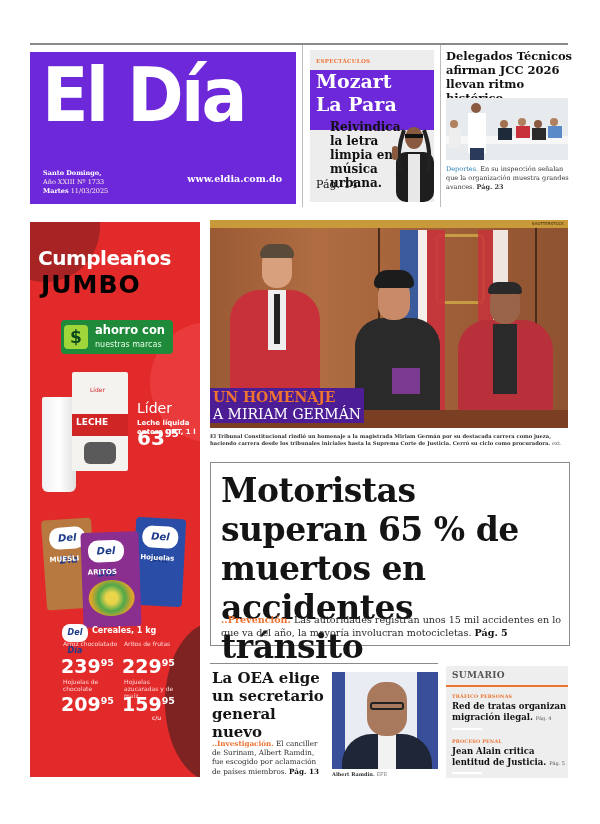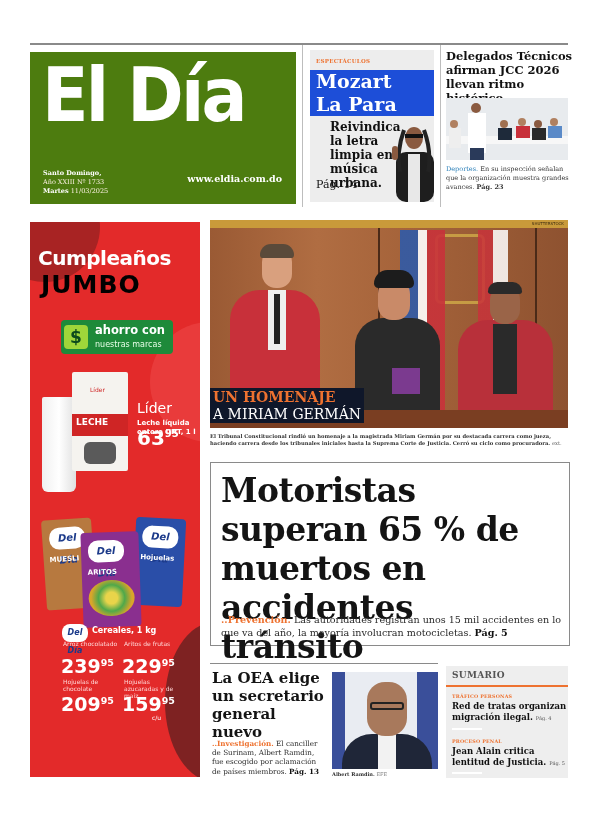--- a/index.html
+++ b/index.html
@@ -2,33 +2,33 @@
 <html><head>
 <meta charset="utf-8">
 <style>
   * { box-sizing: border-box; margin: 0; padding: 0; }
   html, body { width: 600px; height: 824px; background: #ffffff; overflow: hidden; }
   body { position: relative; font-family: "DejaVu Serif", serif; color: #1a1a1a; }
 
   .topline { position: absolute; left: 30px; top: 43px; width: 538px; height: 2px; background: #8a8a8a; }
 
   
-  .masthead { position: absolute; left: 30px; top: 52px; width: 266px; height: 152px; background: #4d7c0f; }
+  .masthead { position: absolute; left: 30px; top: 52px; width: 266px; height: 152px; background: #6d28d9; }
   .logo { position: absolute; left: 12px; top: 6px; font-family: "DejaVu Sans", sans-serif; font-weight: bold; font-size: 74px; letter-spacing: -3px; color: #ffffff; line-height: 1; transform: scaleX(0.92); transform-origin: left top; }
   .mast-meta { position: absolute; left: 13px; top: 117px; font-size: 6.5px; color: #fff3e6; line-height: 1.35; }
   .mast-meta b { font-weight: bold; color: #ffffff; }
   .mast-url { position: absolute; right: 14px; top: 121px; font-size: 9.5px; font-weight: bold; color: #ffffff; }
 
   .vdiv1 { position: absolute; left: 302px; top: 45px; width: 1px; height: 162px; background: #bdbdbd; }
   .vdiv2 { position: absolute; left: 440px; top: 45px; width: 1px; height: 162px; background: #bdbdbd; }
 
   
   .spect { position: absolute; left: 310px; top: 50px; width: 124px; height: 152px; background: #ededed; overflow: hidden; }
   .spect-kicker { position: absolute; left: 6px; top: 8px; font-size: 5.5px; font-weight: bold; color: #ee7230; letter-spacing: 0.3px; }
-  .spect-title { position: absolute; left: 0; top: 20px; width: 124px; height: 46px; background: #1d4ed8; color: #ffffff; font-weight: bold; font-size: 19px; line-height: 23px; padding-left: 6px; }
+  .spect-title { position: absolute; left: 0; top: 20px; width: 124px; height: 60px; background: #6d28d9; color: #ffffff; font-weight: bold; font-size: 19px; line-height: 23px; padding-left: 6px; }
   .spect-body { position: absolute; left: 20px; top: 70px; width: 74px; font-size: 12px; font-weight: bold; line-height: 14px; color: #111; }
   .spect-page { position: absolute; left: 6px; top: 128px; font-size: 11px; color: #111; }
   .rapper { position: absolute; left: 82px; top: 72px; width: 42px; height: 80px; }
 
   
   .dep-title { position: absolute; left: 446px; top: 49px; width: 128px; font-size: 11.5px; font-weight: bold; line-height: 14px; color: #111; }
   .dep-photo { position: absolute; left: 446px; top: 98px; width: 122px; height: 62px; background: #e9ecef; overflow: hidden; }
   .dep-text { position: absolute; left: 446px; top: 165px; width: 128px; font-size: 6.5px; line-height: 9px; color: #333; }
   .kicker-blue { color: #2a7fb8; font-weight: normal; margin-top: 40px; }
   .kicker-or { color: #ee7230; font-weight: bold; }
@@ -93,21 +93,21 @@
   .p1-tie { left: 64px; top: 74px; width: 6px; height: 50px; background: #222; }
   .p2-robe { left: 145px; top: 98px; width: 85px; height: 110px; background: #2a2a2a; border-radius: 28px 28px 0 0; }
   .p2-stripe { left: 182px; top: 148px; width: 28px; height: 26px; background: #7b3a8f; }
   .p2-head { left: 168px; top: 60px; width: 32px; height: 40px; background: #c98a68; border-radius: 14px; }
   .p2-hair { left: 164px; top: 50px; width: 40px; height: 18px; background: #1c1c1c; border-radius: 18px 18px 6px 6px; }
   .p3-robe { left: 248px; top: 100px; width: 95px; height: 108px; background: #b8303a; border-radius: 30px 30px 0 0; }
   .p3-inner { left: 283px; top: 104px; width: 24px; height: 70px; background: #2a2a2a; }
   .p3-head { left: 280px; top: 66px; width: 30px; height: 38px; background: #9a6448; border-radius: 14px; }
   .p3-hair { left: 278px; top: 62px; width: 34px; height: 12px; background: #2a2a2a; border-radius: 14px 14px 4px 4px; }
   .hero-desk { position: absolute; left: 0; top: 190px; width: 358px; height: 18px; background: #7a3e22; }
-  .hero-overlay { position: absolute; left: 0; top: 168px; background: #0f172a; padding: 1px 3px 0 3px; }
+  .hero-overlay { position: absolute; left: 0; top: 168px; background: #4c1d95; padding: 1px 3px 0 3px; }
   .hero-ov1 { font-size: 14px; font-weight: bold; color: #ee7230; line-height: 17px; display: block; }
   .hero-ov2 { font-size: 14px; color: #ffffff; line-height: 17px; display: block; }
   .hero-caption { position: absolute; left: 210px; top: 433px; width: 360px; font-size: 5.2px; line-height: 7px; font-weight: bold; color: #333; }
   .hero-caption span { font-weight: normal; color: #666; }
 
   
   .main-box { position: absolute; left: 210px; top: 462px; width: 360px; height: 184px; border: 1px solid #8a8a8a; }
   .main-head { position: absolute; left: 10px; top: 8px; width: 345px; font-size: 33px; font-weight: bold; line-height: 39px; color: #141414; letter-spacing: -0.5px; }
   .main-deck { position: absolute; left: 10px; top: 150px; width: 345px; font-size: 9.6px; line-height: 13px; color: #2a2a2a; }
   .main-deck b { color: #111; }

